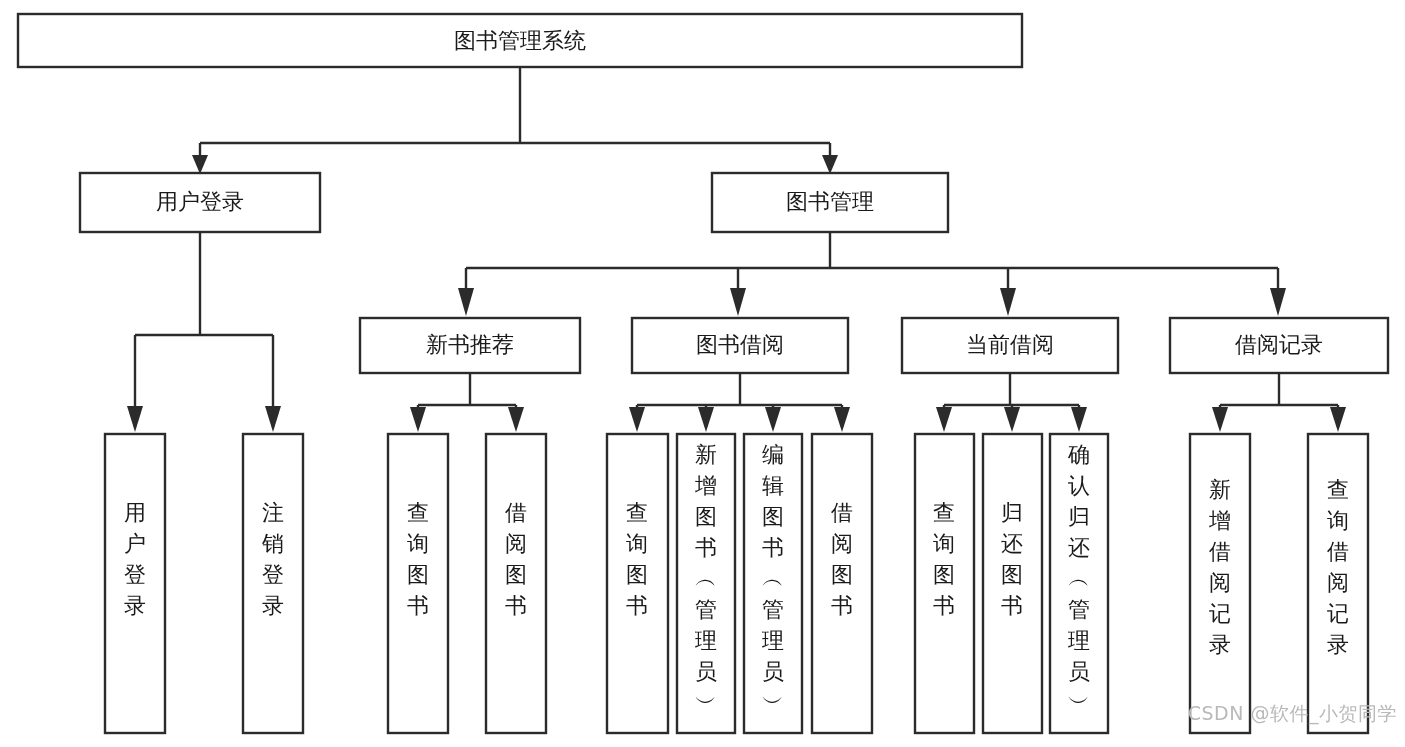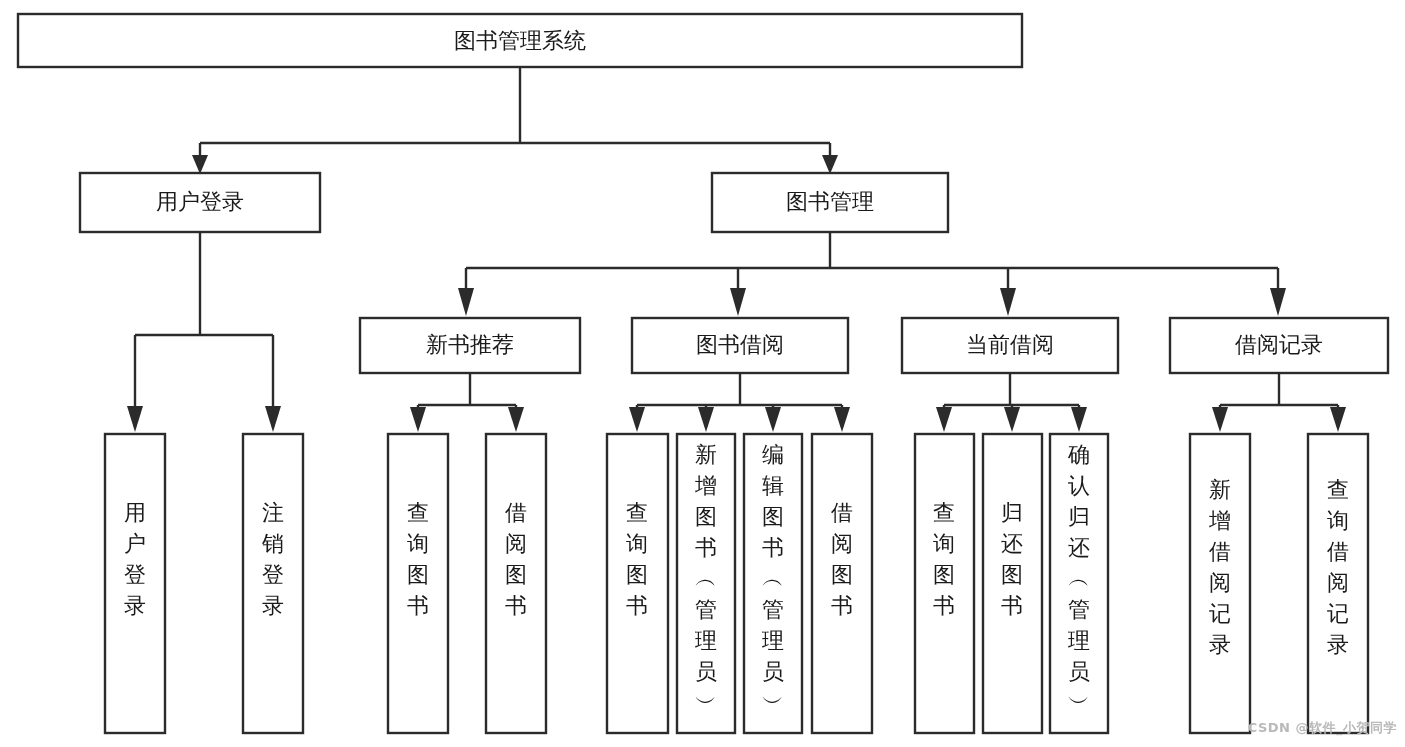--- a/index.html
+++ b/index.html
@@ -51,28 +51,27 @@
     fill: none;
     stroke-linecap: butt;
   }
   .arrow-head {
     fill: #2b2b2b;
     stroke: none;
   }
   .watermark {
     position: absolute;
     right: 8px;
-    bottom: 10px;
-    font-family: "DejaVu Sans", "Liberation Sans", sans-serif;
-    font-size: 13px;
+    bottom: 20px;
+    font-family: "DejaVu Sans", "Liberation Sans", sans-serif;
+    font-size: 19px;
     color: #b9b9b9;
     white-space: nowrap;
     letter-spacing: 0.5px;
     user-select: none;
-    font-weight: bold;
   }
 </style>
 </head>
 <body>
 
 <div id="diagram-root">
 
   <svg class="diagram" viewBox="0 0 1405 747" xmlns="http://www.w3.org/2000/svg">
 
     <g>

